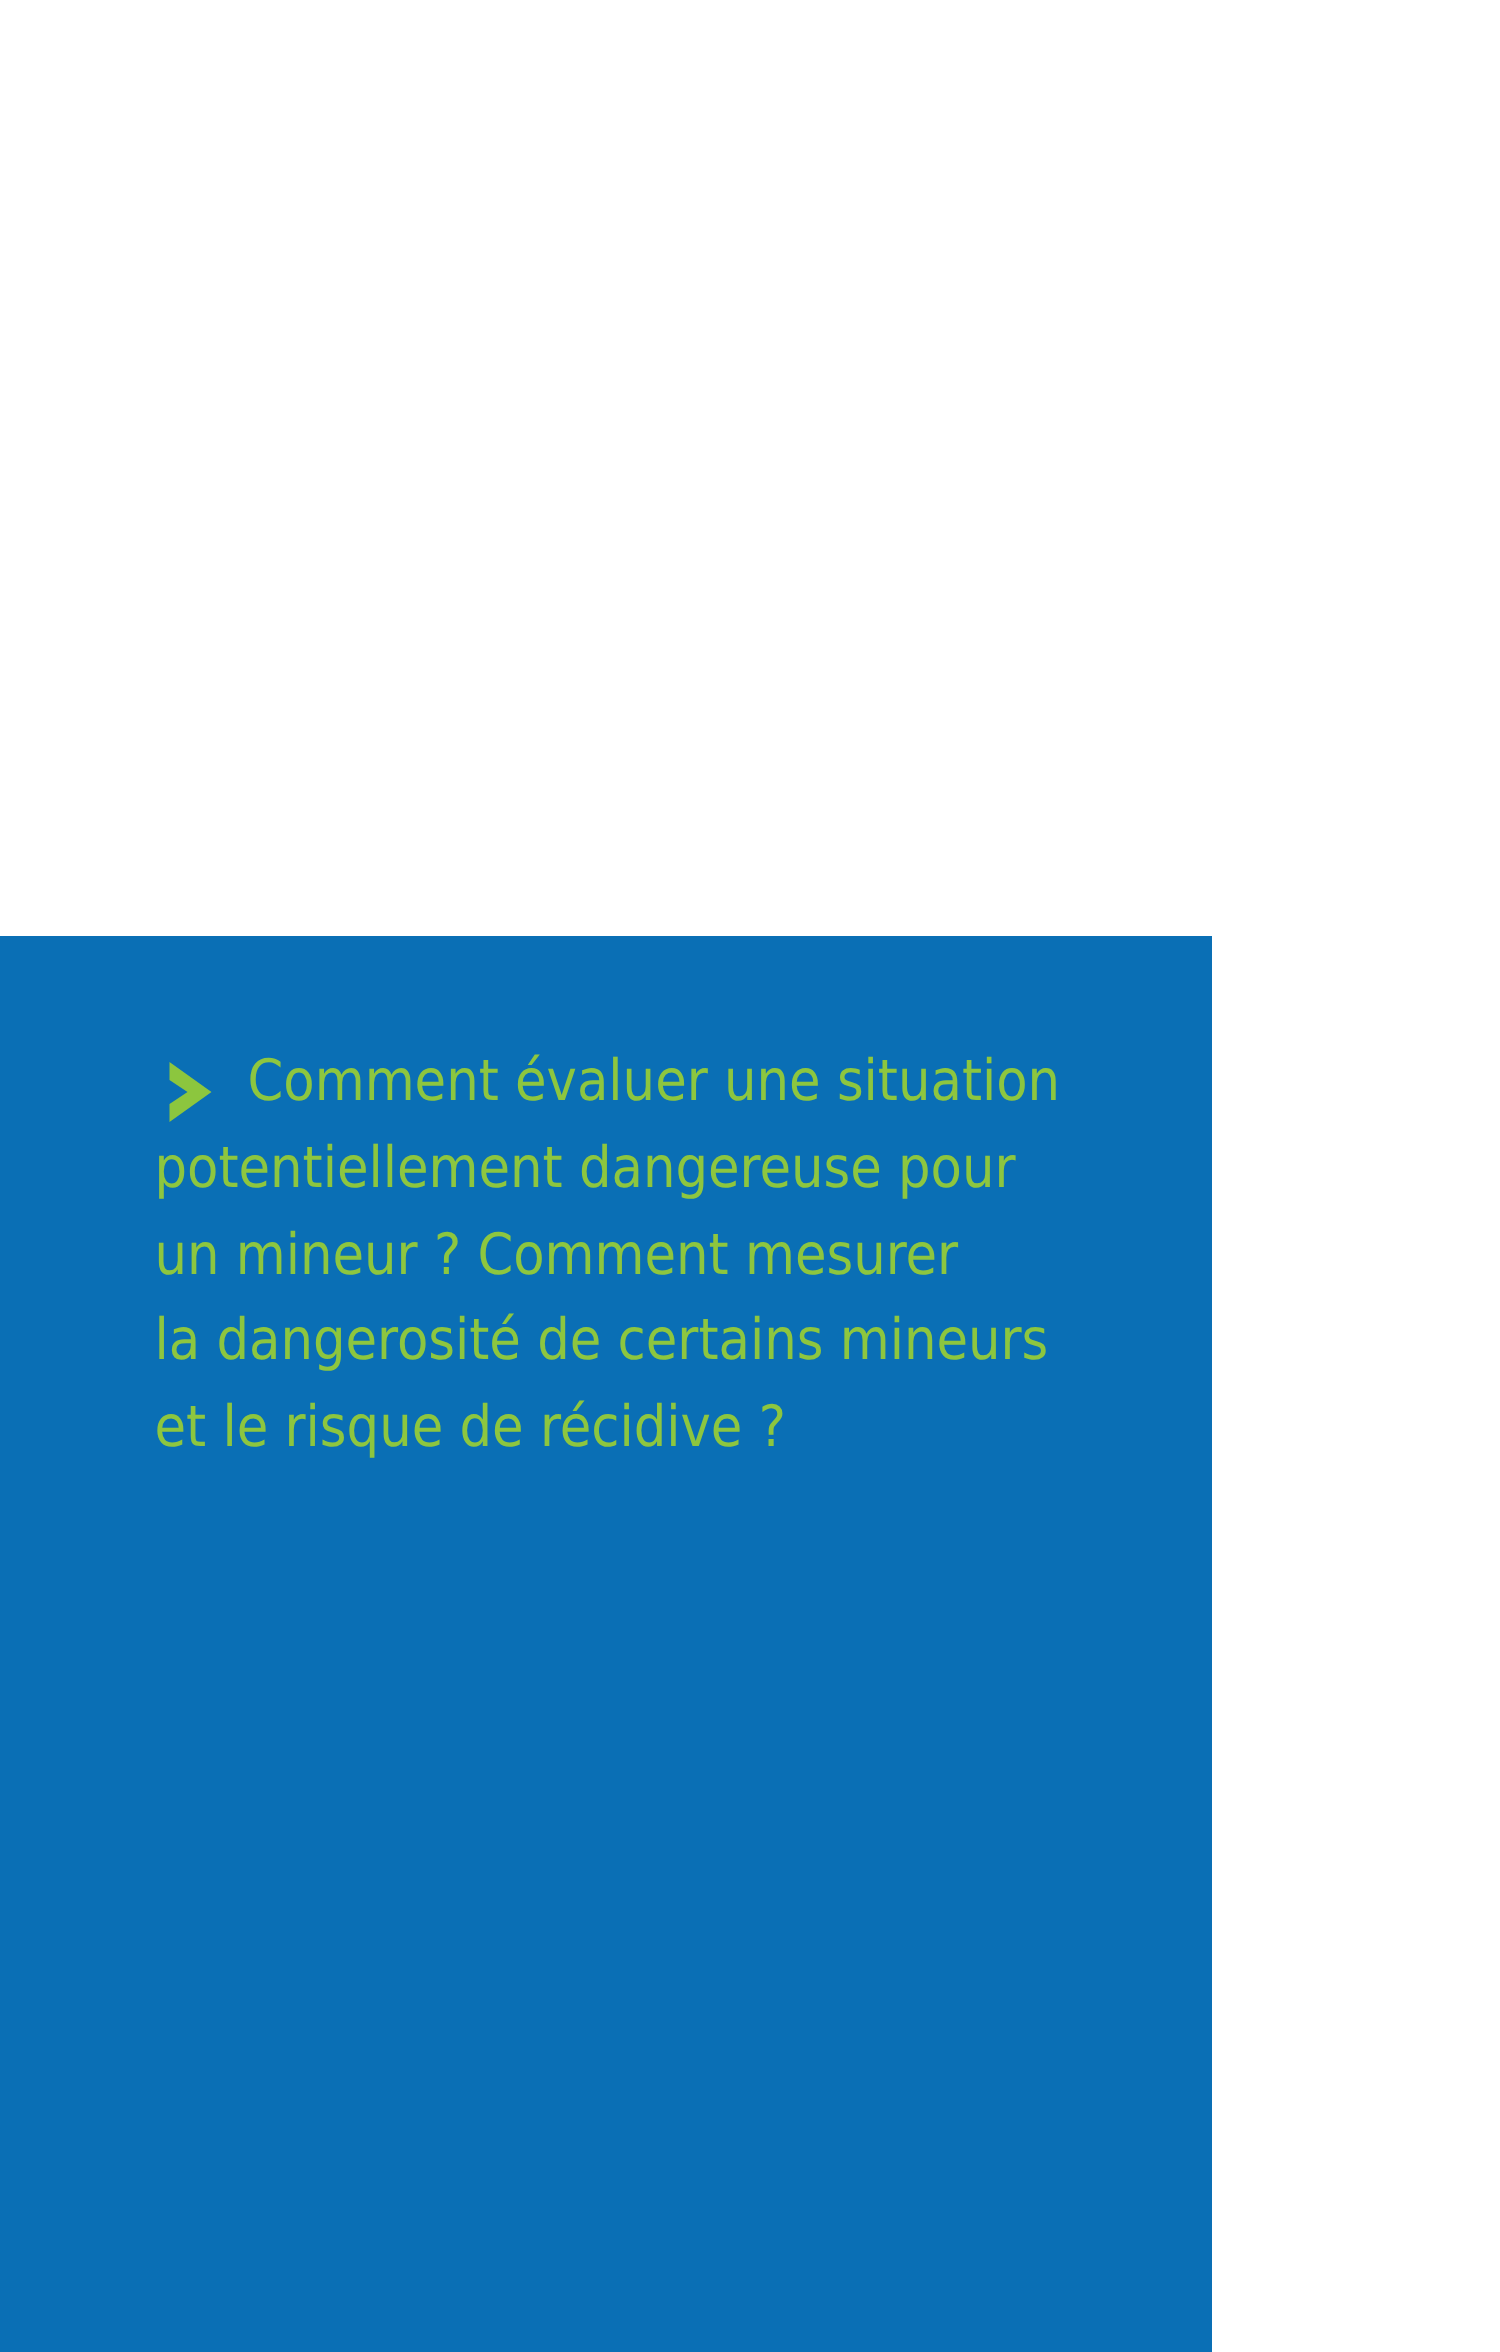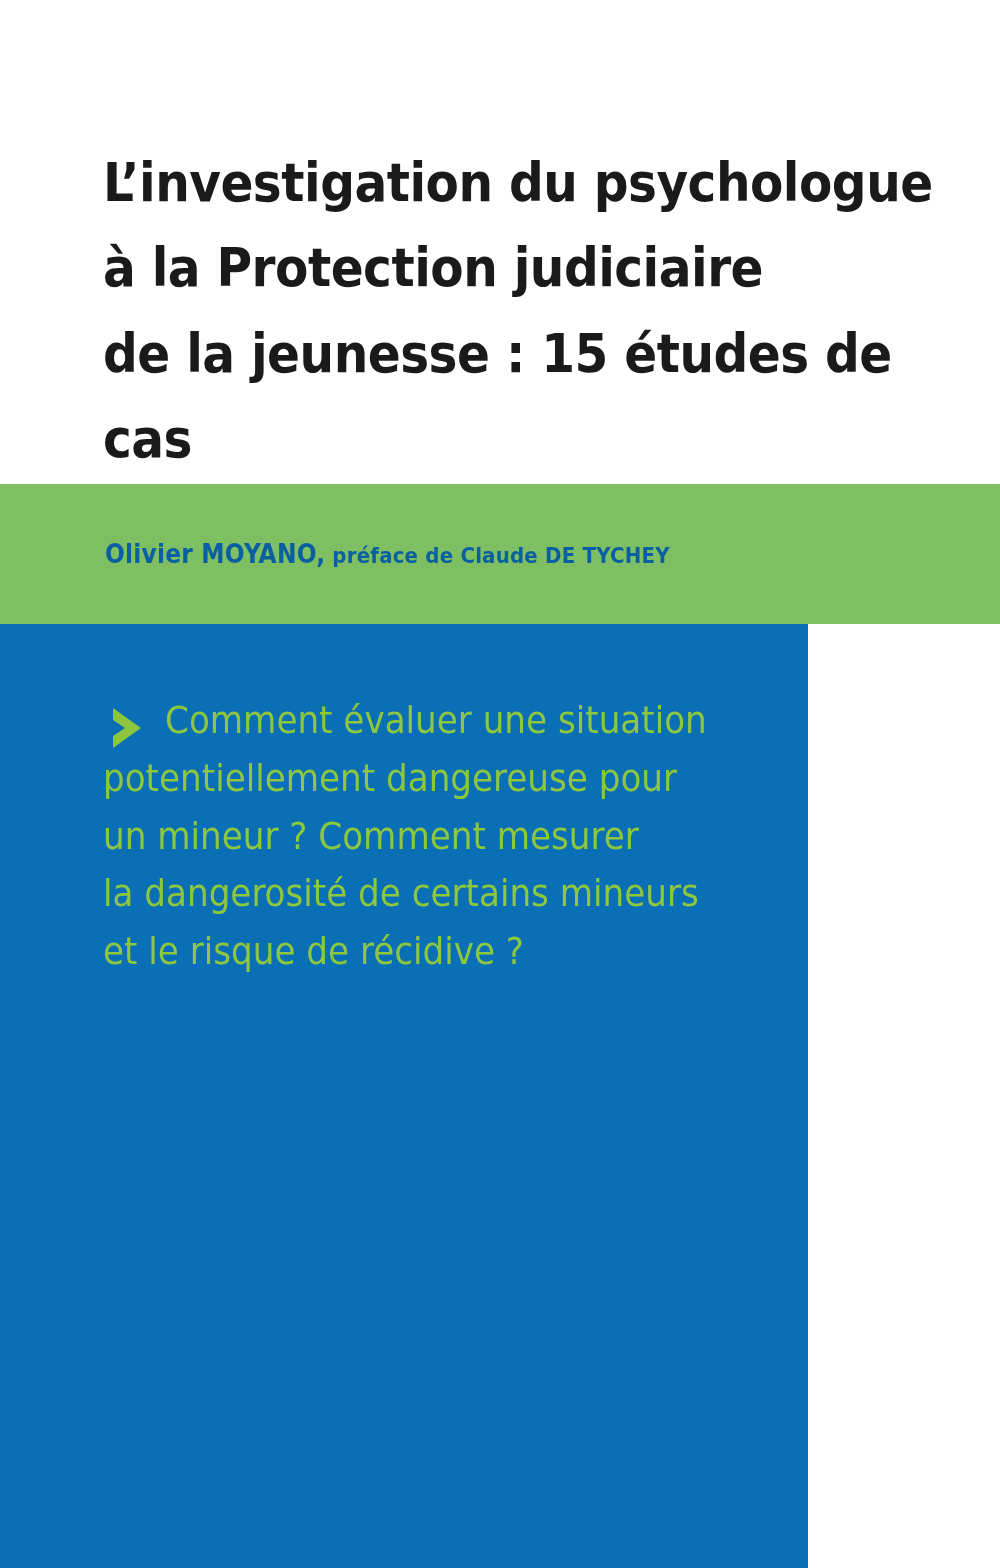--- a/index.html
+++ b/index.html
@@ -98,31 +98,21 @@
     margin: 0;
     text-indent: 62px;
     font-weight: normal;
   }
 </style>
 </head>
 <body>
 
 <div class="cover">
 
-  <div class="title-block">
-    <h1 class="book-title">L’investigation du psychologue
-à la Protection judiciaire
-de la jeunesse : 15 études de cas</h1>
-  </div>
 
-  <div class="author-band">
-    <div class="author-line">
-      <span>Olivier MOYANO,</span><span class="preface"> préface de Claude DE TYCHEY</span>
-    </div>
-  </div>
 
   <div class="blue-body">
 
     <div class="blurb-wrap">
       <span class="chevron-icon">
         <svg width="34" height="44" viewBox="0 0 34 44" xmlns="http://www.w3.org/2000/svg">
           <polygon points="2,2 30,22 2,42 2,30 14,22 2,14" fill="#8cc63e"></polygon>
         </svg>
       </span>
       <p class="blurb">Comment évaluer une situation

